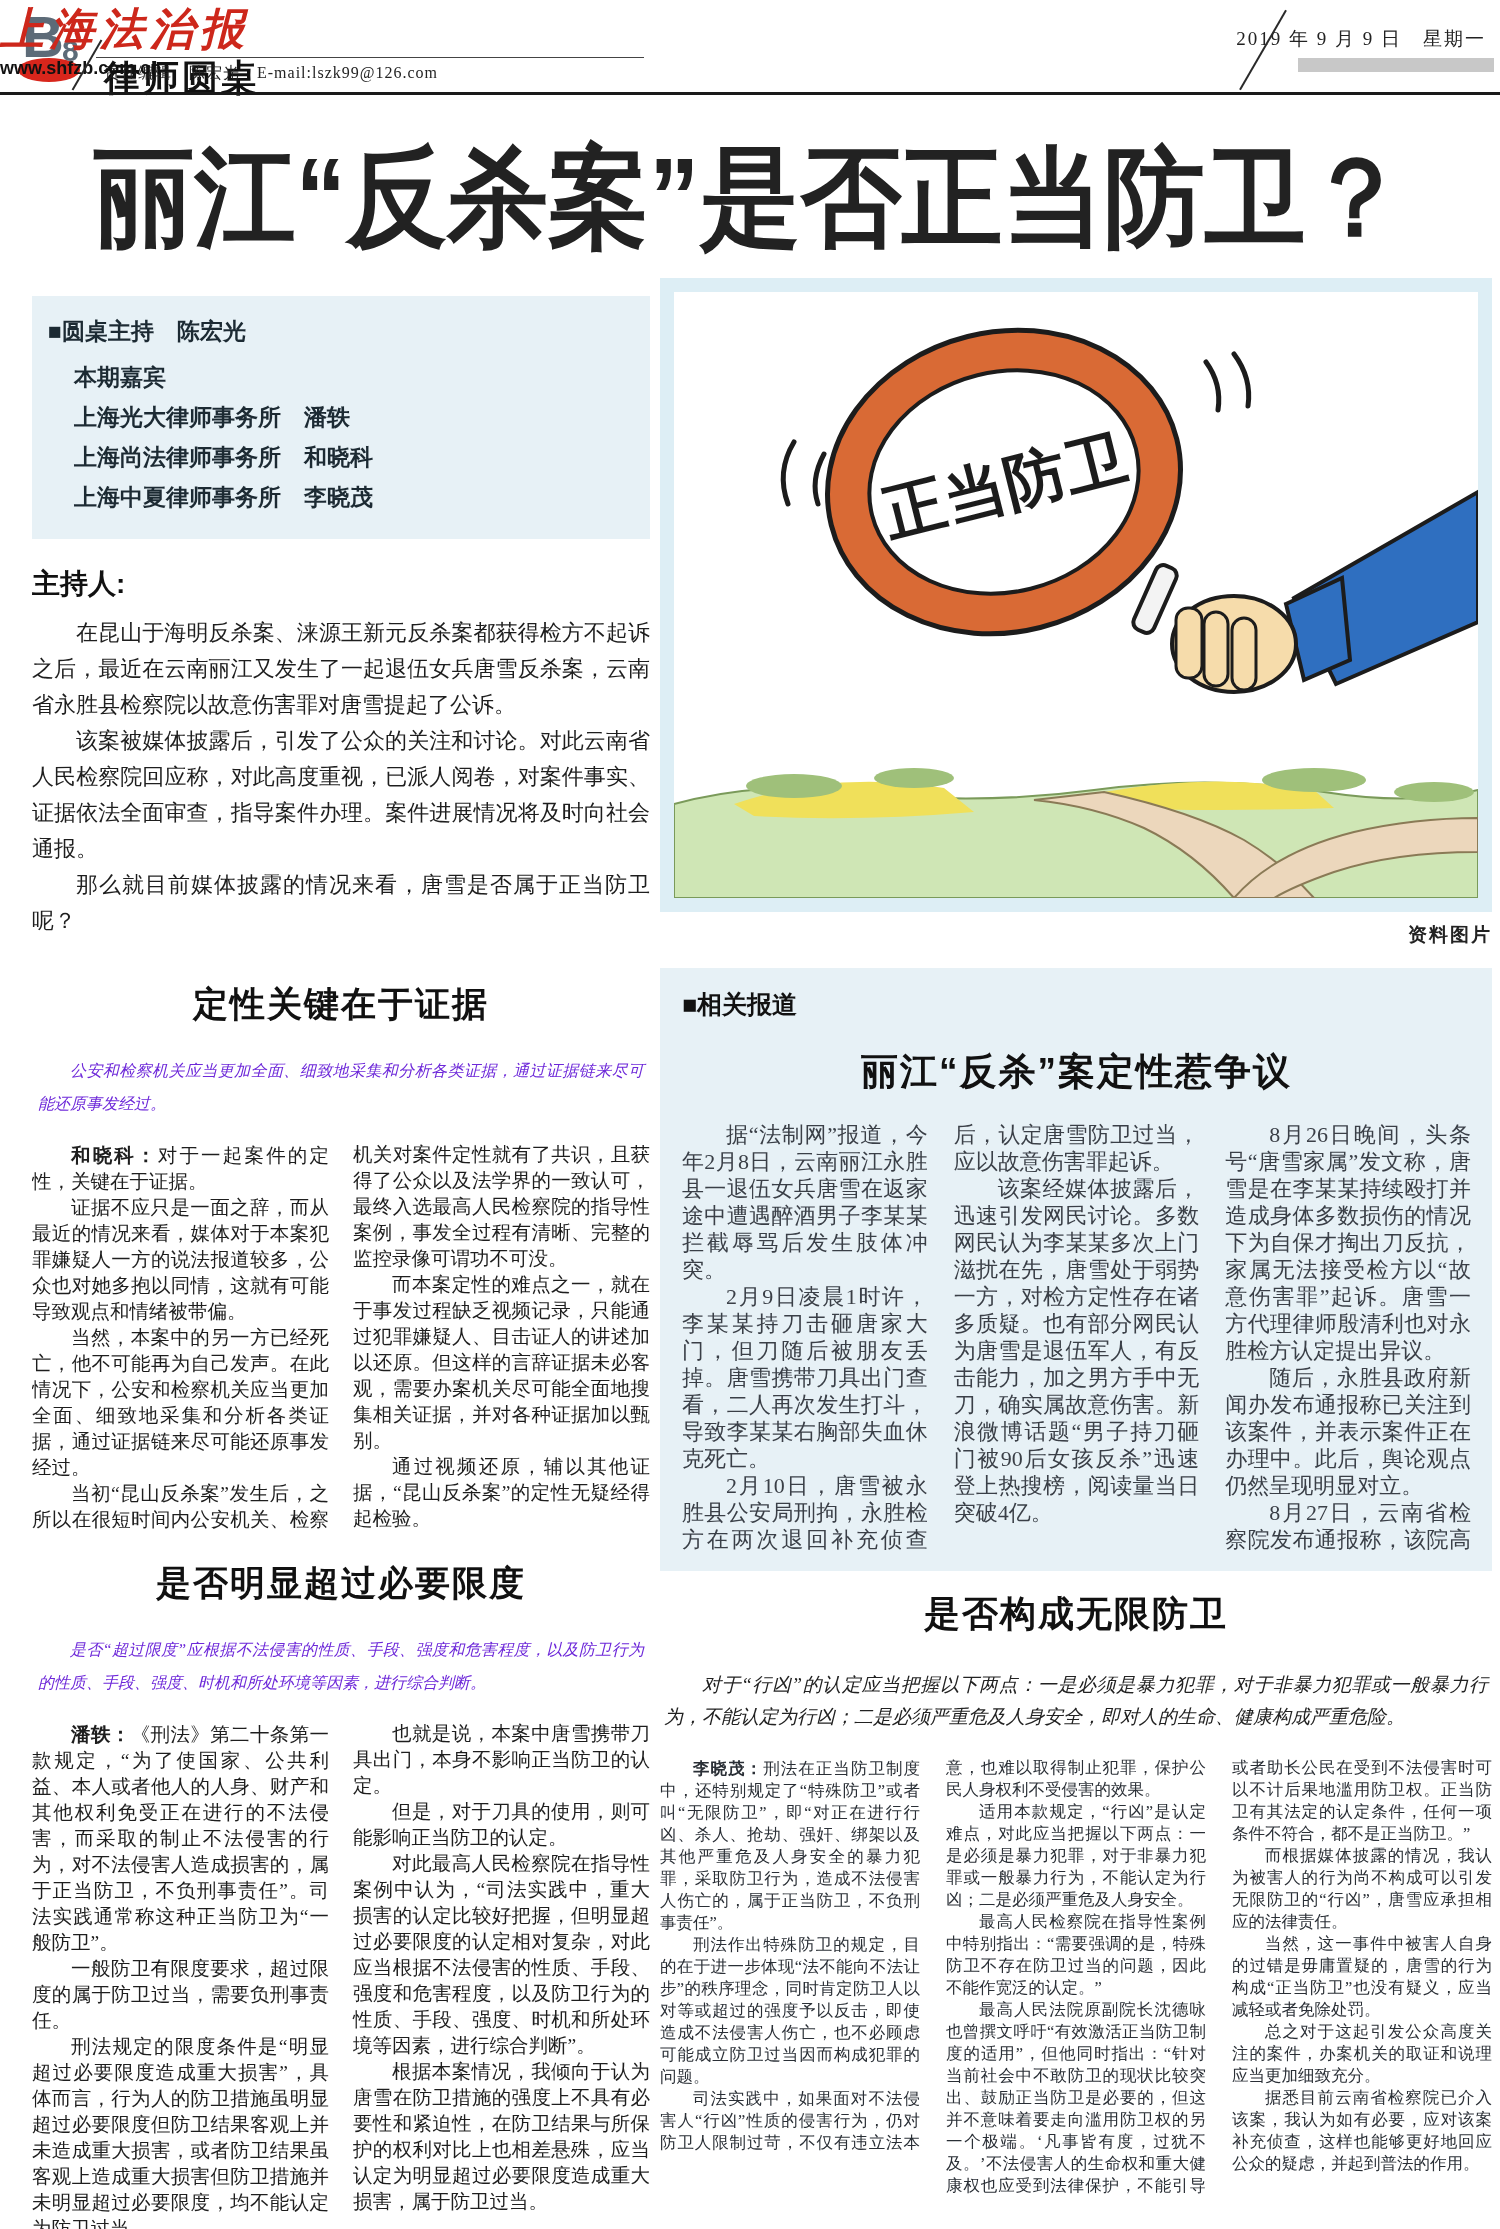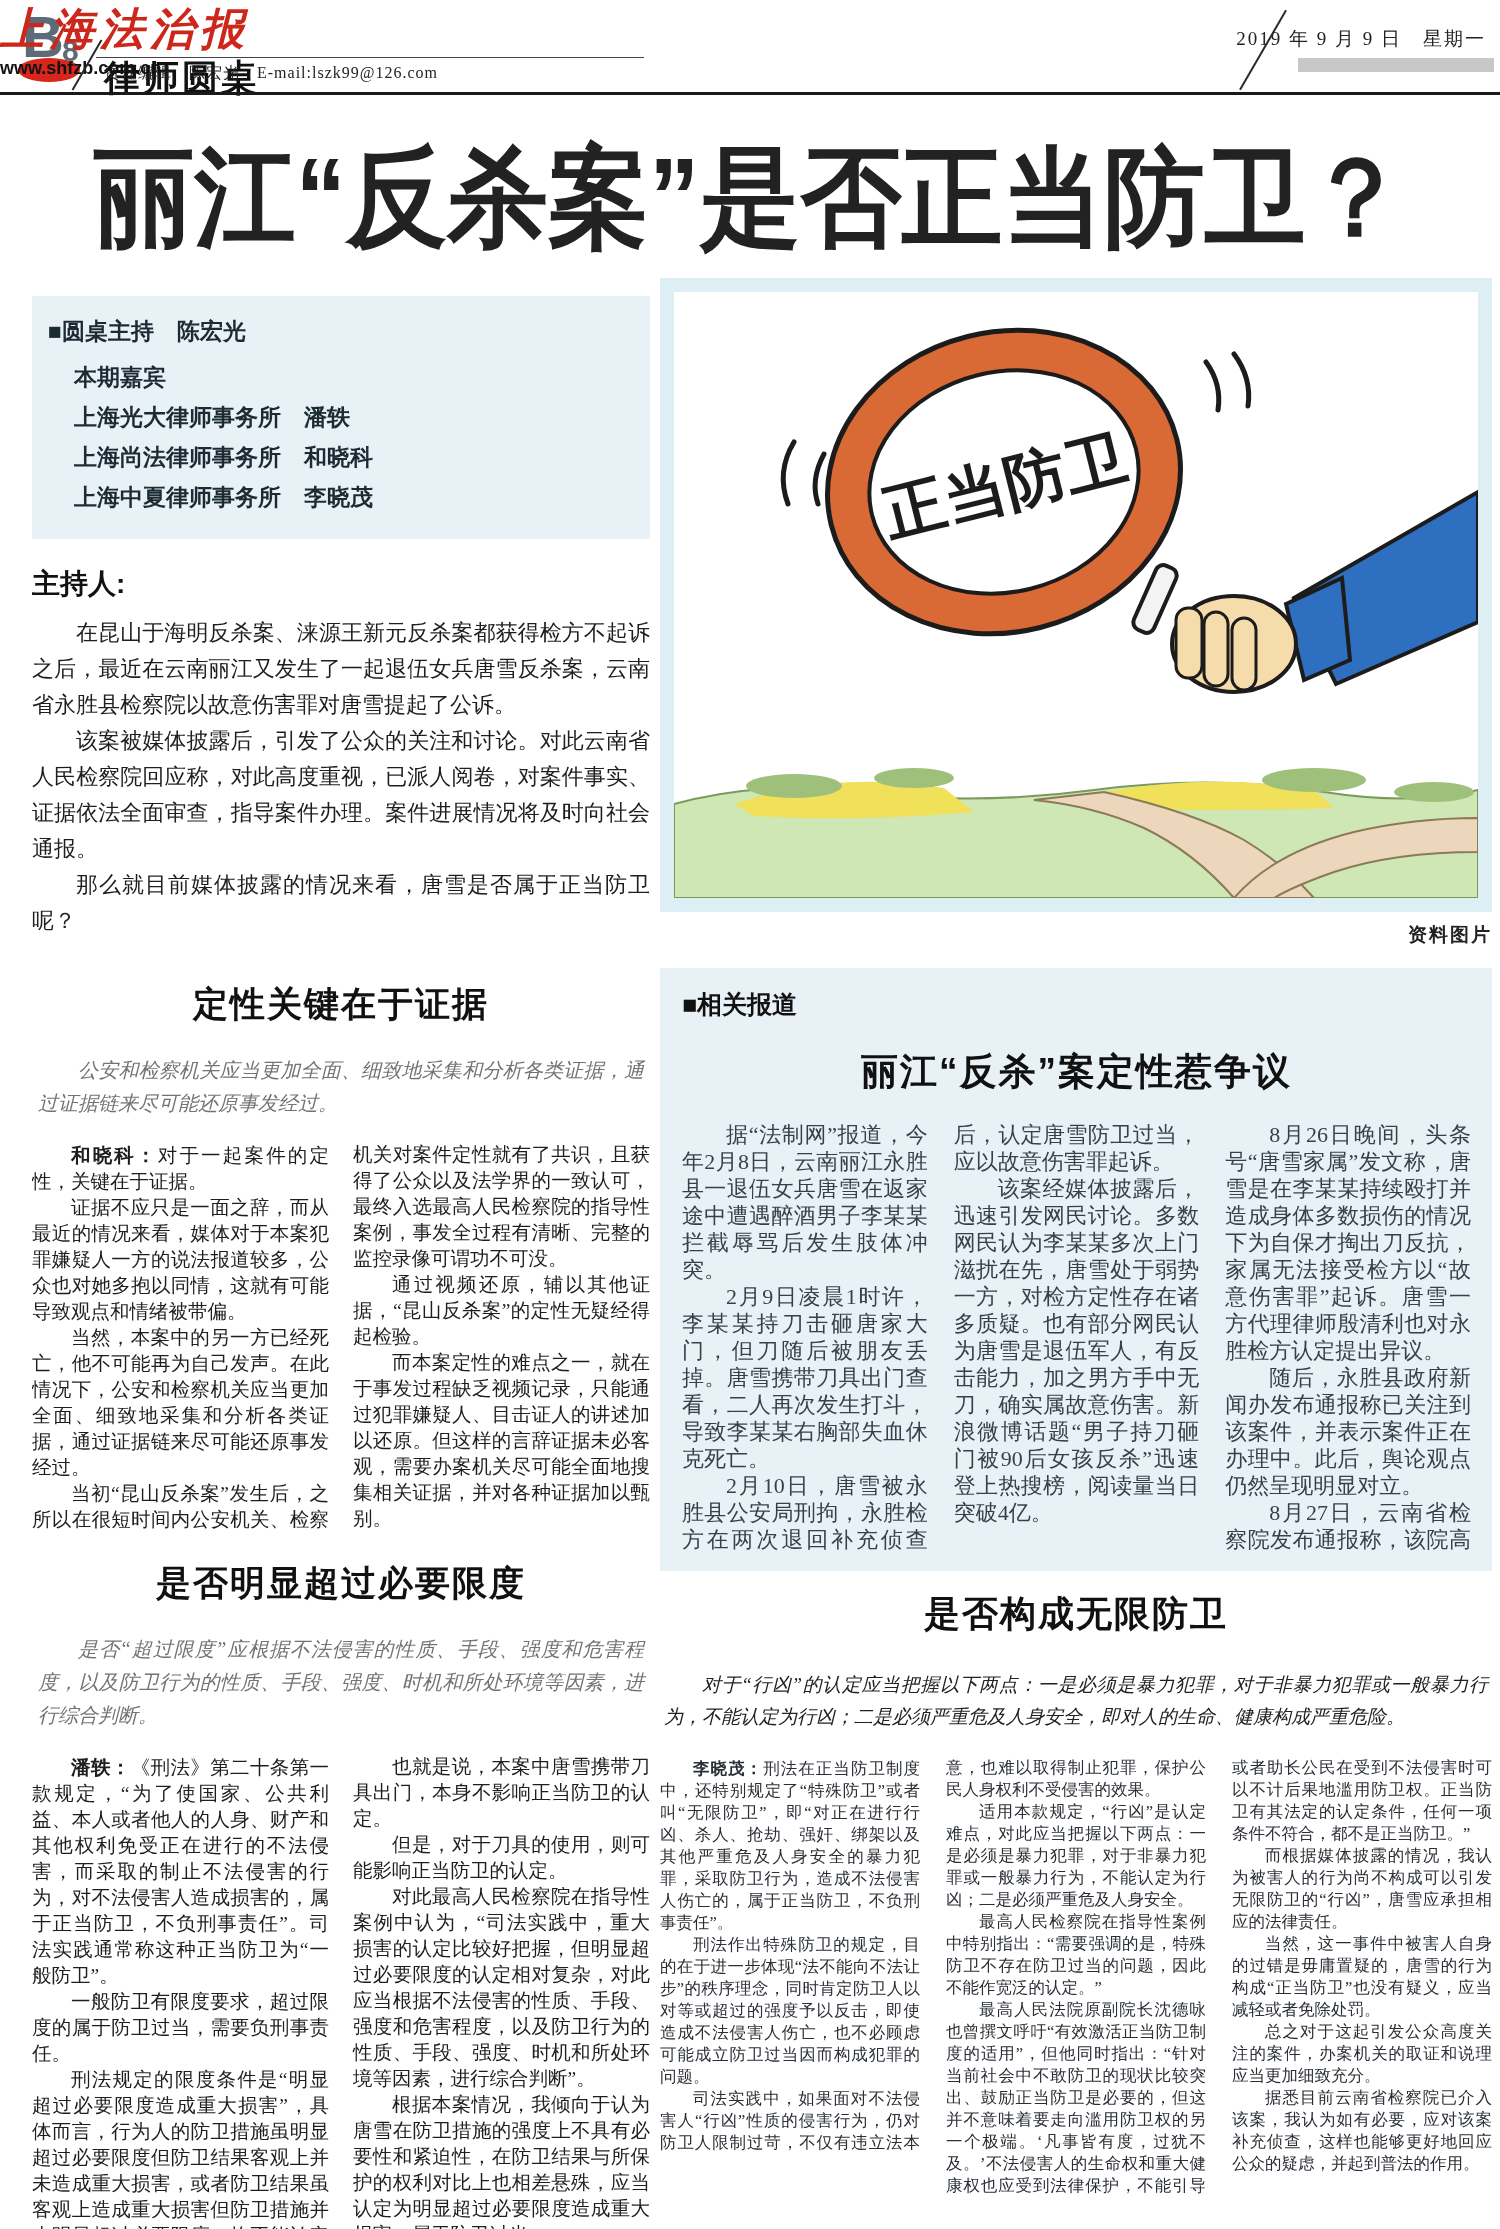--- a/index.html
+++ b/index.html
@@ -34,21 +34,21 @@
   .left-col { position:absolute; top:296px; left:32px; width:618px; }
   .info-box { background:#e7f1f6; padding:20px 22px 22px 16px; }
   .info-host { font-family:"Liberation Sans", sans-serif; font-weight:bold; font-size:23px; color:#1c2a33; margin-bottom:10px; }
   .info-box p { font-family:"Liberation Sans", sans-serif; font-weight:bold; font-size:23px; color:#1c2a33; line-height:40px; padding-left:26px; }
   .intro { margin-top:26px; }
   .intro-speaker { font-family:"Liberation Sans", sans-serif; font-weight:bold; font-size:28px; color:#111; margin-bottom:12px; }
   .intro p { font-size:22px; line-height:36px; text-align:justify; text-indent:2em; color:#1e1e1e; }
   .sec-title { font-family:"Liberation Sans", sans-serif; font-weight:900; font-size:35px; color:#111; text-align:center; letter-spacing:2px; }
   .sec1-title { margin-top:42px; }
   .sec2-title { margin-top:14px; }
-  .lead { font-style:italic; font-size:20px; line-height:33px; color:#737373; text-align:justify; text-indent:2em; margin:26px 6px 22px 6px; }
+  .lead { font-style:italic; font-size:16px; line-height:33px; color:#6d28d9; text-align:justify; text-indent:2em; margin:26px 6px 22px 6px; }
   .cols-two { column-count:2; column-gap:24px; font-size:19.5px; line-height:26px; text-align:justify; color:#1e1e1e; overflow:hidden; }
   .cols-sec1 { height:404px; }
   .cols-sec2 { height:626px; }
   .cols-two p, .cols-three p { text-indent:2em; }
   .spk { font-family:"Liberation Sans", sans-serif; font-weight:bold; }
 
   
   .right-col { position:absolute; top:278px; left:660px; width:832px; }
   .illo-frame { background:#ddeef5; padding:14px; }
   .illo-inner { background:#fff; width:804px; height:606px; position:relative; overflow:hidden; }
@@ -115,22 +115,22 @@
     </div>
 
     <h2 class="sec-title sec1-title">定性关键在于证据</h2>
     <div class="lead">公安和检察机关应当更加全面、细致地采集和分析各类证据，通过证据链来尽可能还原事发经过。</div>
     <div class="cols-two cols-sec1">
       <p style="text-indent:2em;"><b class="spk">和晓科：</b><span>对于一起案件的定性，关键在于证据。</span></p>
       <div>
           <p>证据不应只是一面之辞，而从最近的情况来看，媒体对于本案犯罪嫌疑人一方的说法报道较多，公众也对她多抱以同情，这就有可能导致观点和情绪被带偏。</p>
           <p>当然，本案中的另一方已经死亡，他不可能再为自己发声。在此情况下，公安和检察机关应当更加全面、细致地采集和分析各类证据，通过证据链来尽可能还原事发经过。</p>
           <p>当初“昆山反杀案”发生后，之所以在很短时间内公安机关、检察机关对案件定性就有了共识，且获得了公众以及法学界的一致认可，最终入选最高人民检察院的指导性案例，事发全过程有清晰、完整的监控录像可谓功不可没。</p>
+          <p>而本案定性的难点之一，就在于事发过程缺乏视频记录，只能通过犯罪嫌疑人、目击证人的讲述加以还原。但这样的言辞证据未必客观，需要办案机关尽可能全面地搜集相关证据，并对各种证据加以甄别。</p>
           <p>通过视频还原，辅以其他证据，“昆山反杀案”的定性无疑经得起检验。</p>
-          <p>而本案定性的难点之一，就在于事发过程缺乏视频记录，只能通过犯罪嫌疑人、目击证人的讲述加以还原。但这样的言辞证据未必客观，需要办案机关尽可能全面地搜集相关证据，并对各种证据加以甄别。</p>
         </div>
     </div>
 
     <h2 class="sec-title sec2-title">是否明显超过必要限度</h2>
     <div class="lead">是否“超过限度”应根据不法侵害的性质、手段、强度和危害程度，以及防卫行为的性质、手段、强度、时机和所处环境等因素，进行综合判断。</div>
     <div class="cols-two cols-sec2">
       <p style="text-indent:2em;"><b class="spk">潘轶：</b><span>《刑法》第二十条第一款规定，“为了使国家、公共利益、本人或者他人的人身、财产和其他权利免受正在进行的不法侵害，而采取的制止不法侵害的行为，对不法侵害人造成损害的，属于正当防卫，不负刑事责任”。司法实践通常称这种正当防卫为“一般防卫”。</span></p>
       <div>
           <p>一般防卫有限度要求，超过限度的属于防卫过当，需要负刑事责任。</p>
           <p>刑法规定的限度条件是“明显超过必要限度造成重大损害”，具体而言，行为人的防卫措施虽明显超过必要限度但防卫结果客观上并未造成重大损害，或者防卫结果虽客观上造成重大损害但防卫措施并未明显超过必要限度，均不能认定为防卫过当。</p>

